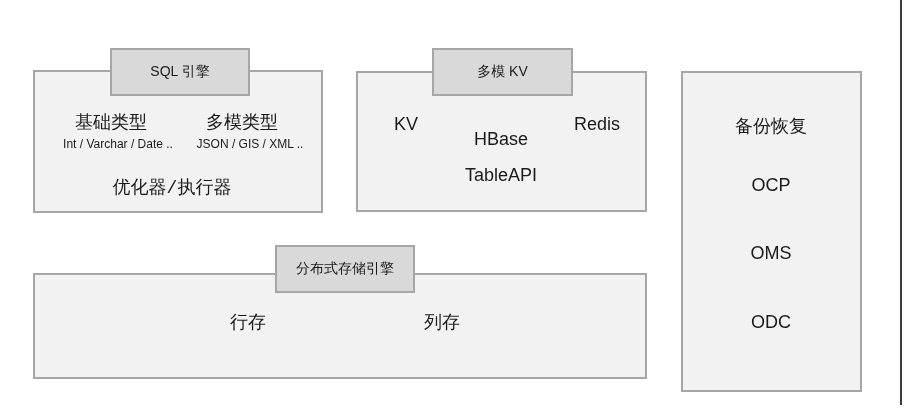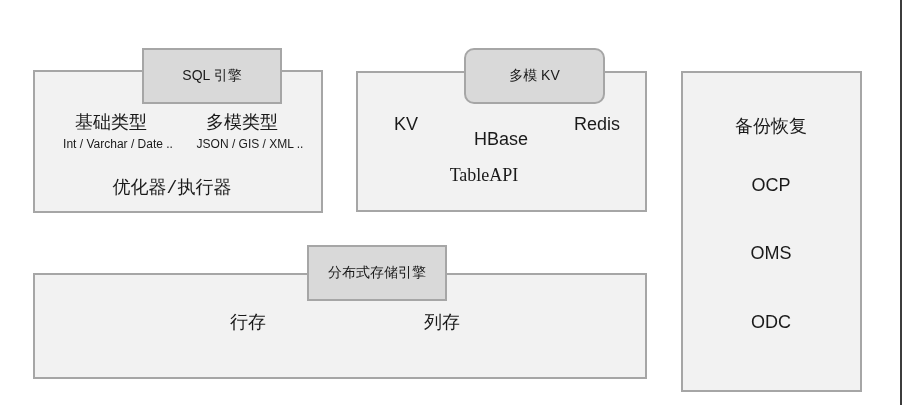--- a/index.html
+++ b/index.html
@@ -17,28 +17,27 @@
     background: var(--panel-fill, #f2f2f2);
     border: 2px solid var(--panel-border, #a6a6a6);
     box-sizing: border-box;
     z-index: 1;
   }
   .tab {
     position: absolute;
     background: var(--tab-fill, #d9d9d9);
     border: 2px solid var(--tab-border, #a6a6a6);
     box-sizing: border-box;
-    height: 56px;
+    height: 48px;
     display: flex;
     align-items: center;
     justify-content: center;
     font-size: 14px;
     z-index: 3;
     white-space: nowrap;
-    margin-left: 32px;
   }
   .item {
     position: absolute;
     transform: translate(-50%, -50%);
     font-size: 18px;
     white-space: nowrap;
     z-index: 2;
     line-height: 1;
   }
   .item.small { font-size: 12px; margin-left: 8px; }
@@ -63,27 +62,27 @@
   <div class="tab" style="left:110px; top:48px; width:140px;">
     <span>SQL 引擎</span>
   </div>
   <div class="item" style="left:111px; top:122px;">基础类型</div>
   <div class="item small" style="left:110px; top:144px;">Int / Varchar / Date ..</div>
   <div class="item" style="left:242px; top:122px;">多模类型</div>
   <div class="item small" style="left:242px; top:144px;">JSON / GIS / XML ..</div>
   <div class="item" style="left:172px; top:188px;font-family:Liberation Mono, monospace;">优化器/执行器</div>
 
   <div class="panel" style="left:356px; top:71px; width:291px; height:141px;"></div>
-  <div class="tab" style="left:432px; top:48px; width:141px;border-radius:10px;">
+  <div class="tab" style="left:432px; top:48px; width:141px;">
     <span>多模 KV</span>
   </div>
   <div class="item" style="left:406px; top:124px;text-align:center;">KV</div>
   <div class="item" style="left:501px; top:124px;margin-top:15px;">HBase</div>
   <div class="item" style="left:597px; top:124px;">Redis</div>
-  <div class="item" style="left:484px; top:175px;font-family:Liberation Serif, serif;">TableAPI</div>
+  <div class="item" style="left:501px; top:175px;">TableAPI</div>
 
   <div class="panel" style="left:681px; top:71px; width:181px; height:321px;"></div>
   <div class="item" style="left:771px; top:126px;">备份恢复</div>
   <div class="item" style="left:771px; top:185px;">OCP</div>
   <div class="item" style="left:771px; top:253px;">OMS</div>
   <div class="item" style="left:771px; top:322px;">ODC</div>
 
   <div class="panel" style="left:33px; top:273px; width:614px; height:106px;"></div>
   <div class="tab" style="left:275px; top:245px; width:140px;">
     <span>分布式存储引擎</span>

